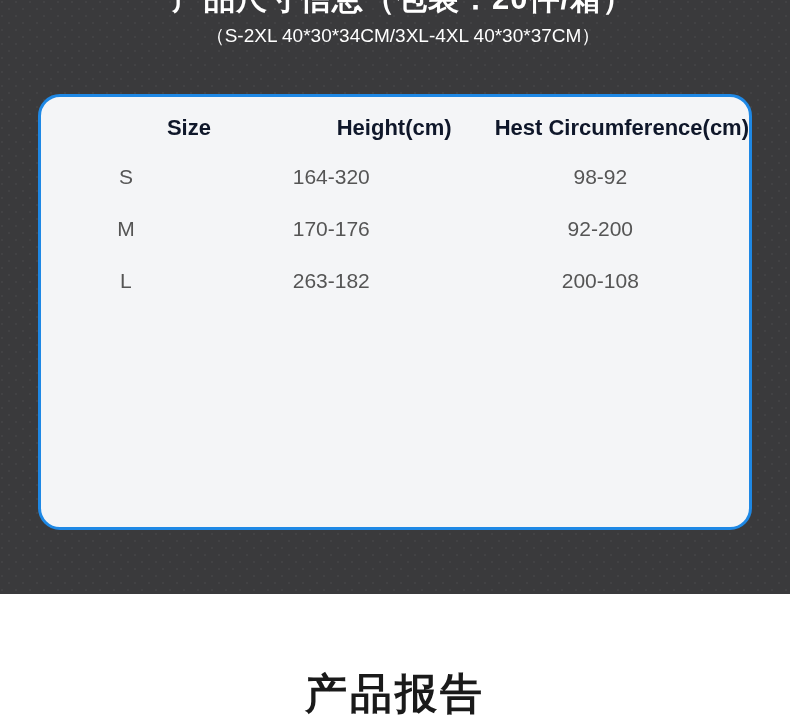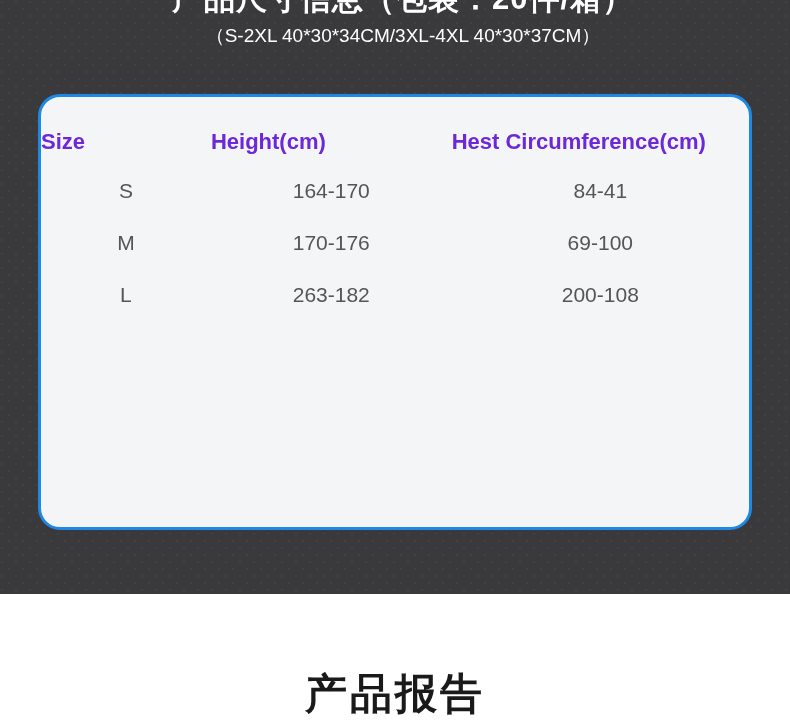--- a/index.html
+++ b/index.html
@@ -74,23 +74,23 @@
     overflow: hidden;
   }
   table.size-table {
     width: 100%;
     border-collapse: collapse;
     table-layout: fixed;
   }
   table.size-table th {
     font-size: 22px;
     font-weight: bold;
-    color: #6d28d9;
-    padding: 32px 0 10px 0;
-    text-align: left;
+    color: #0f172a;
+    padding: 18px 0 10px 0;
+    text-align: right;
   }
   table.size-table td {
     font-size: 21px;
     color: #555555;
     text-align: center;
     padding: 14px 0;
   }
   col.c-size { width: 24%; }
   col.c-height { width: 34%; }
   col.c-chest { width: 42%; }
@@ -139,27 +139,27 @@
         <thead>
           <tr>
             <th>Size</th>
             <th>Height(cm)</th>
             <th>Hest Circumference(cm)</th>
           </tr>
         </thead>
         <tbody>
           <tr>
             <td>S</td>
-            <td>164-170</td>
-            <td>84-41</td>
+            <td>164-320</td>
+            <td>98-92</td>
           </tr>
           <tr>
             <td>M</td>
             <td>170-176</td>
-            <td>69-100</td>
+            <td>92-200</td>
           </tr>
           <tr>
             <td>L</td>
             <td>263-182</td>
             <td>200-108</td>
           </tr>
         </tbody>
       </table>
     </div>
 

